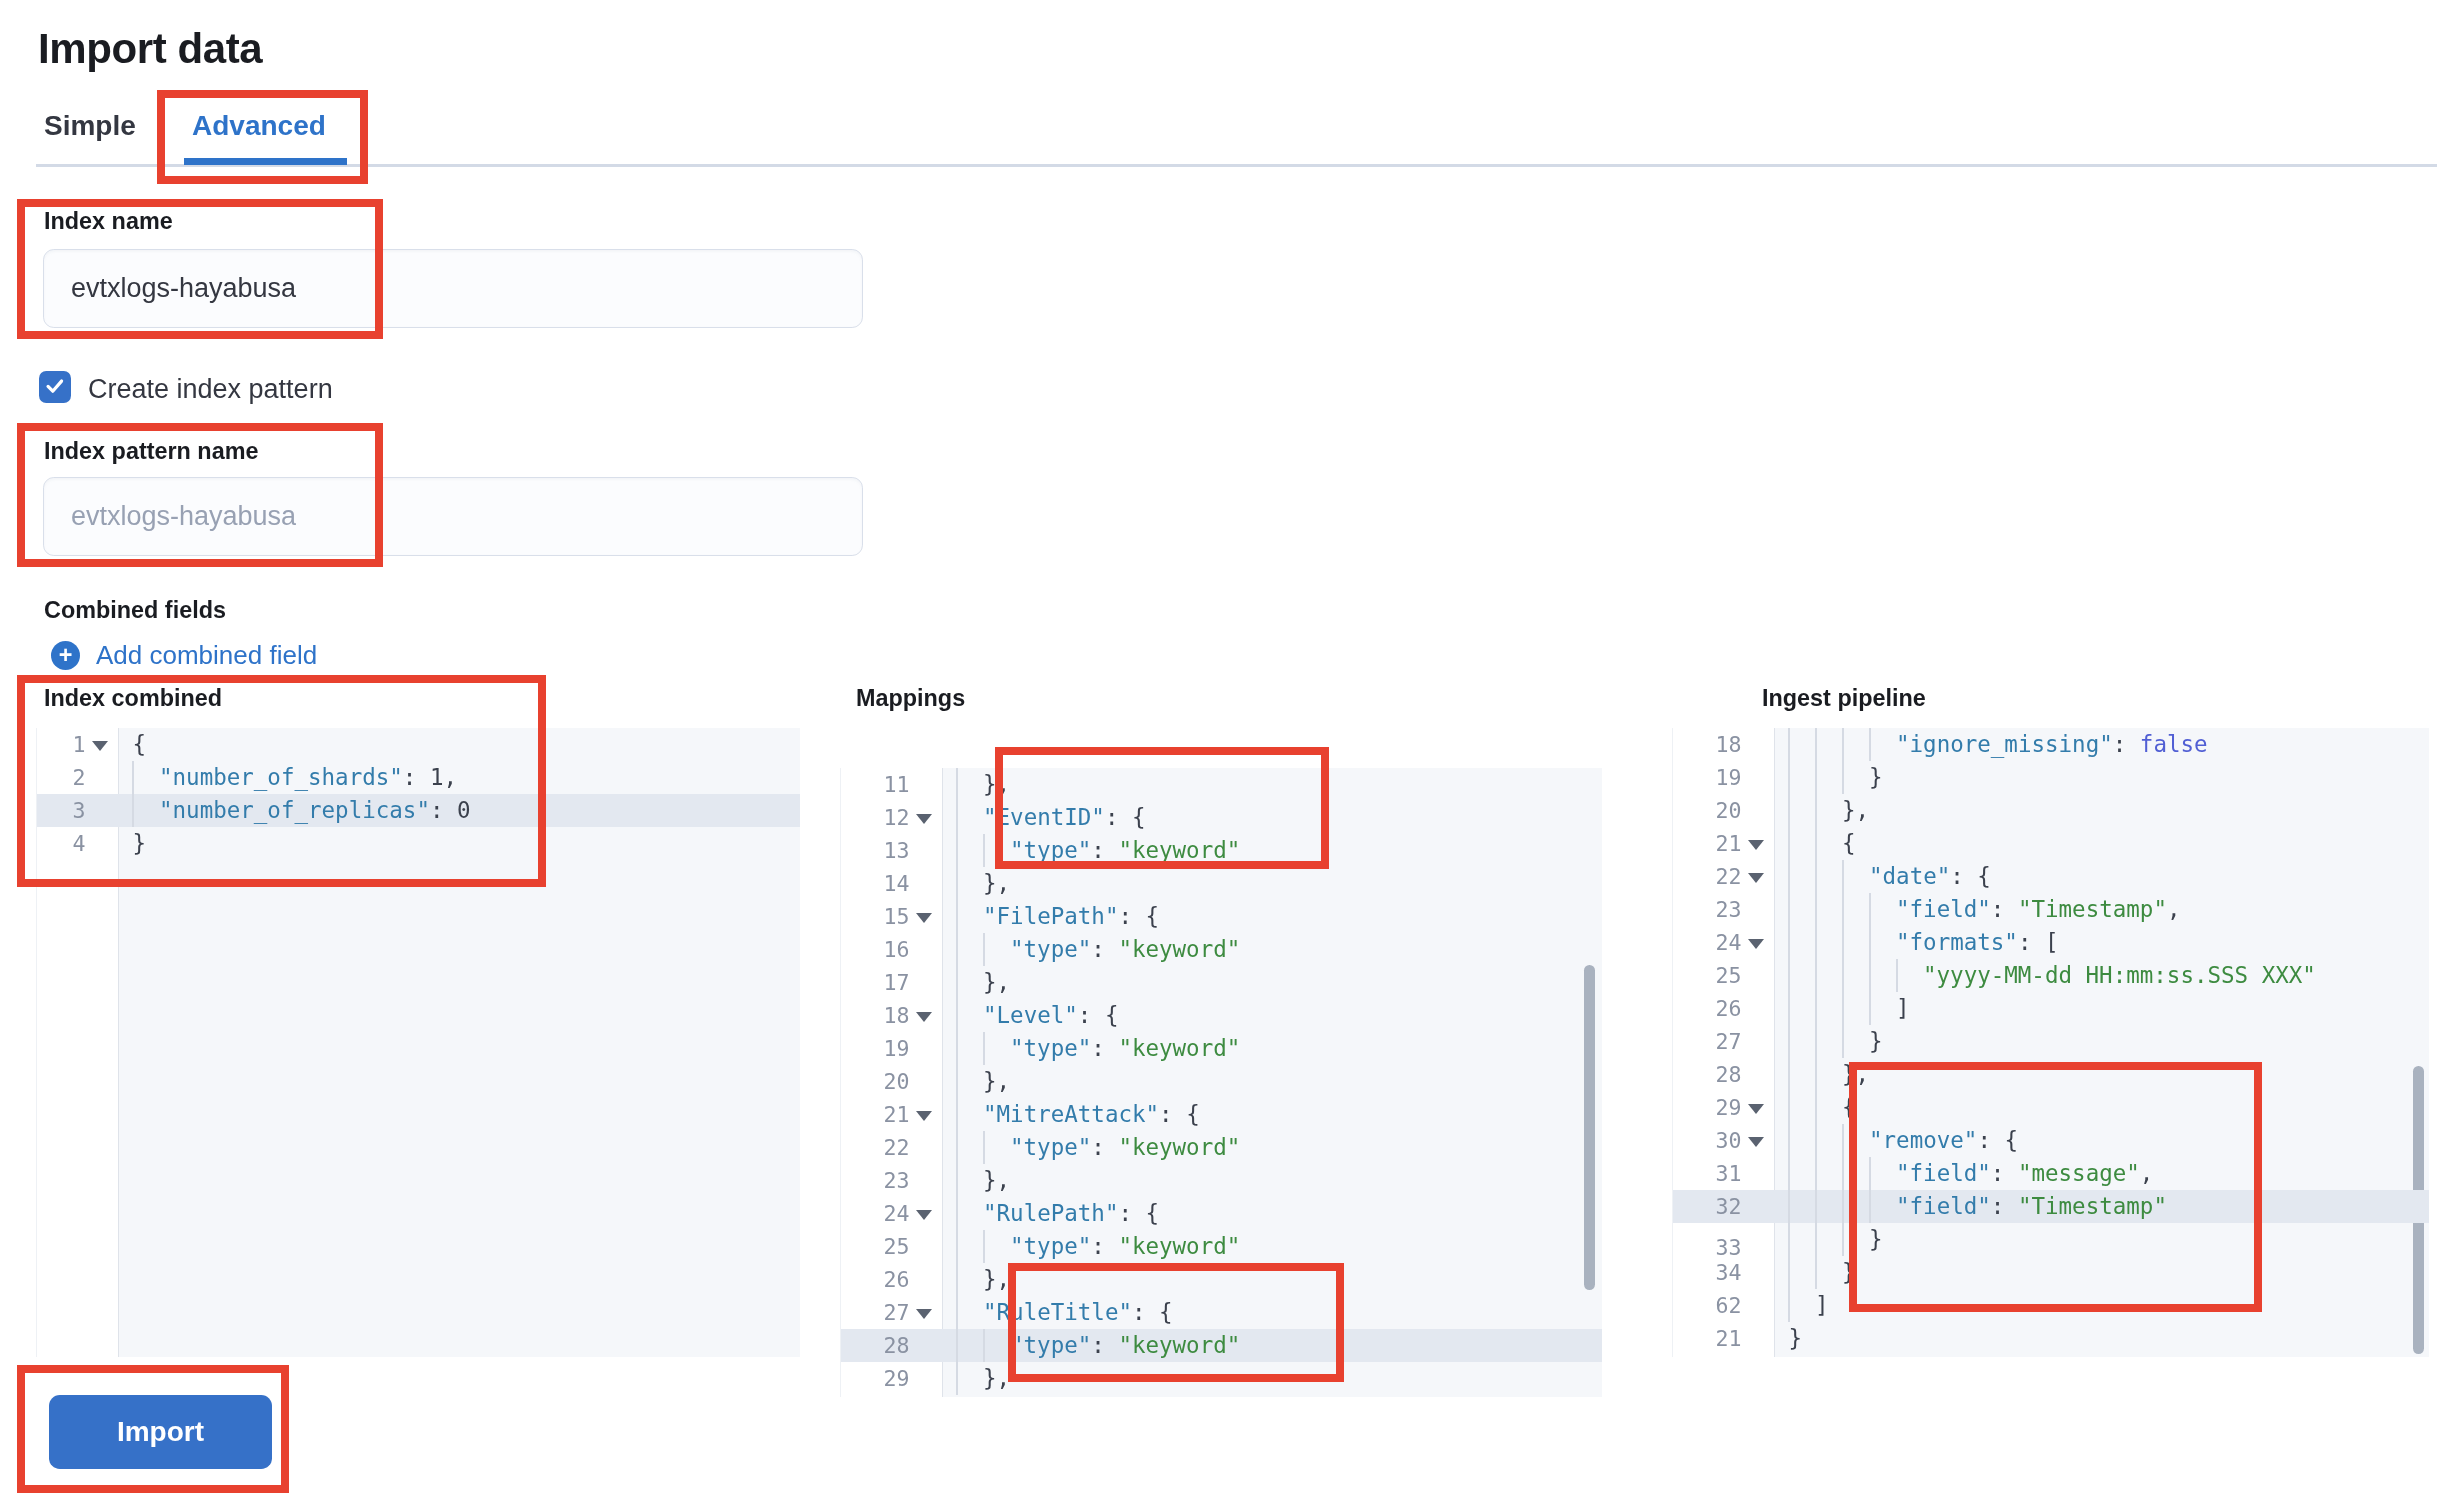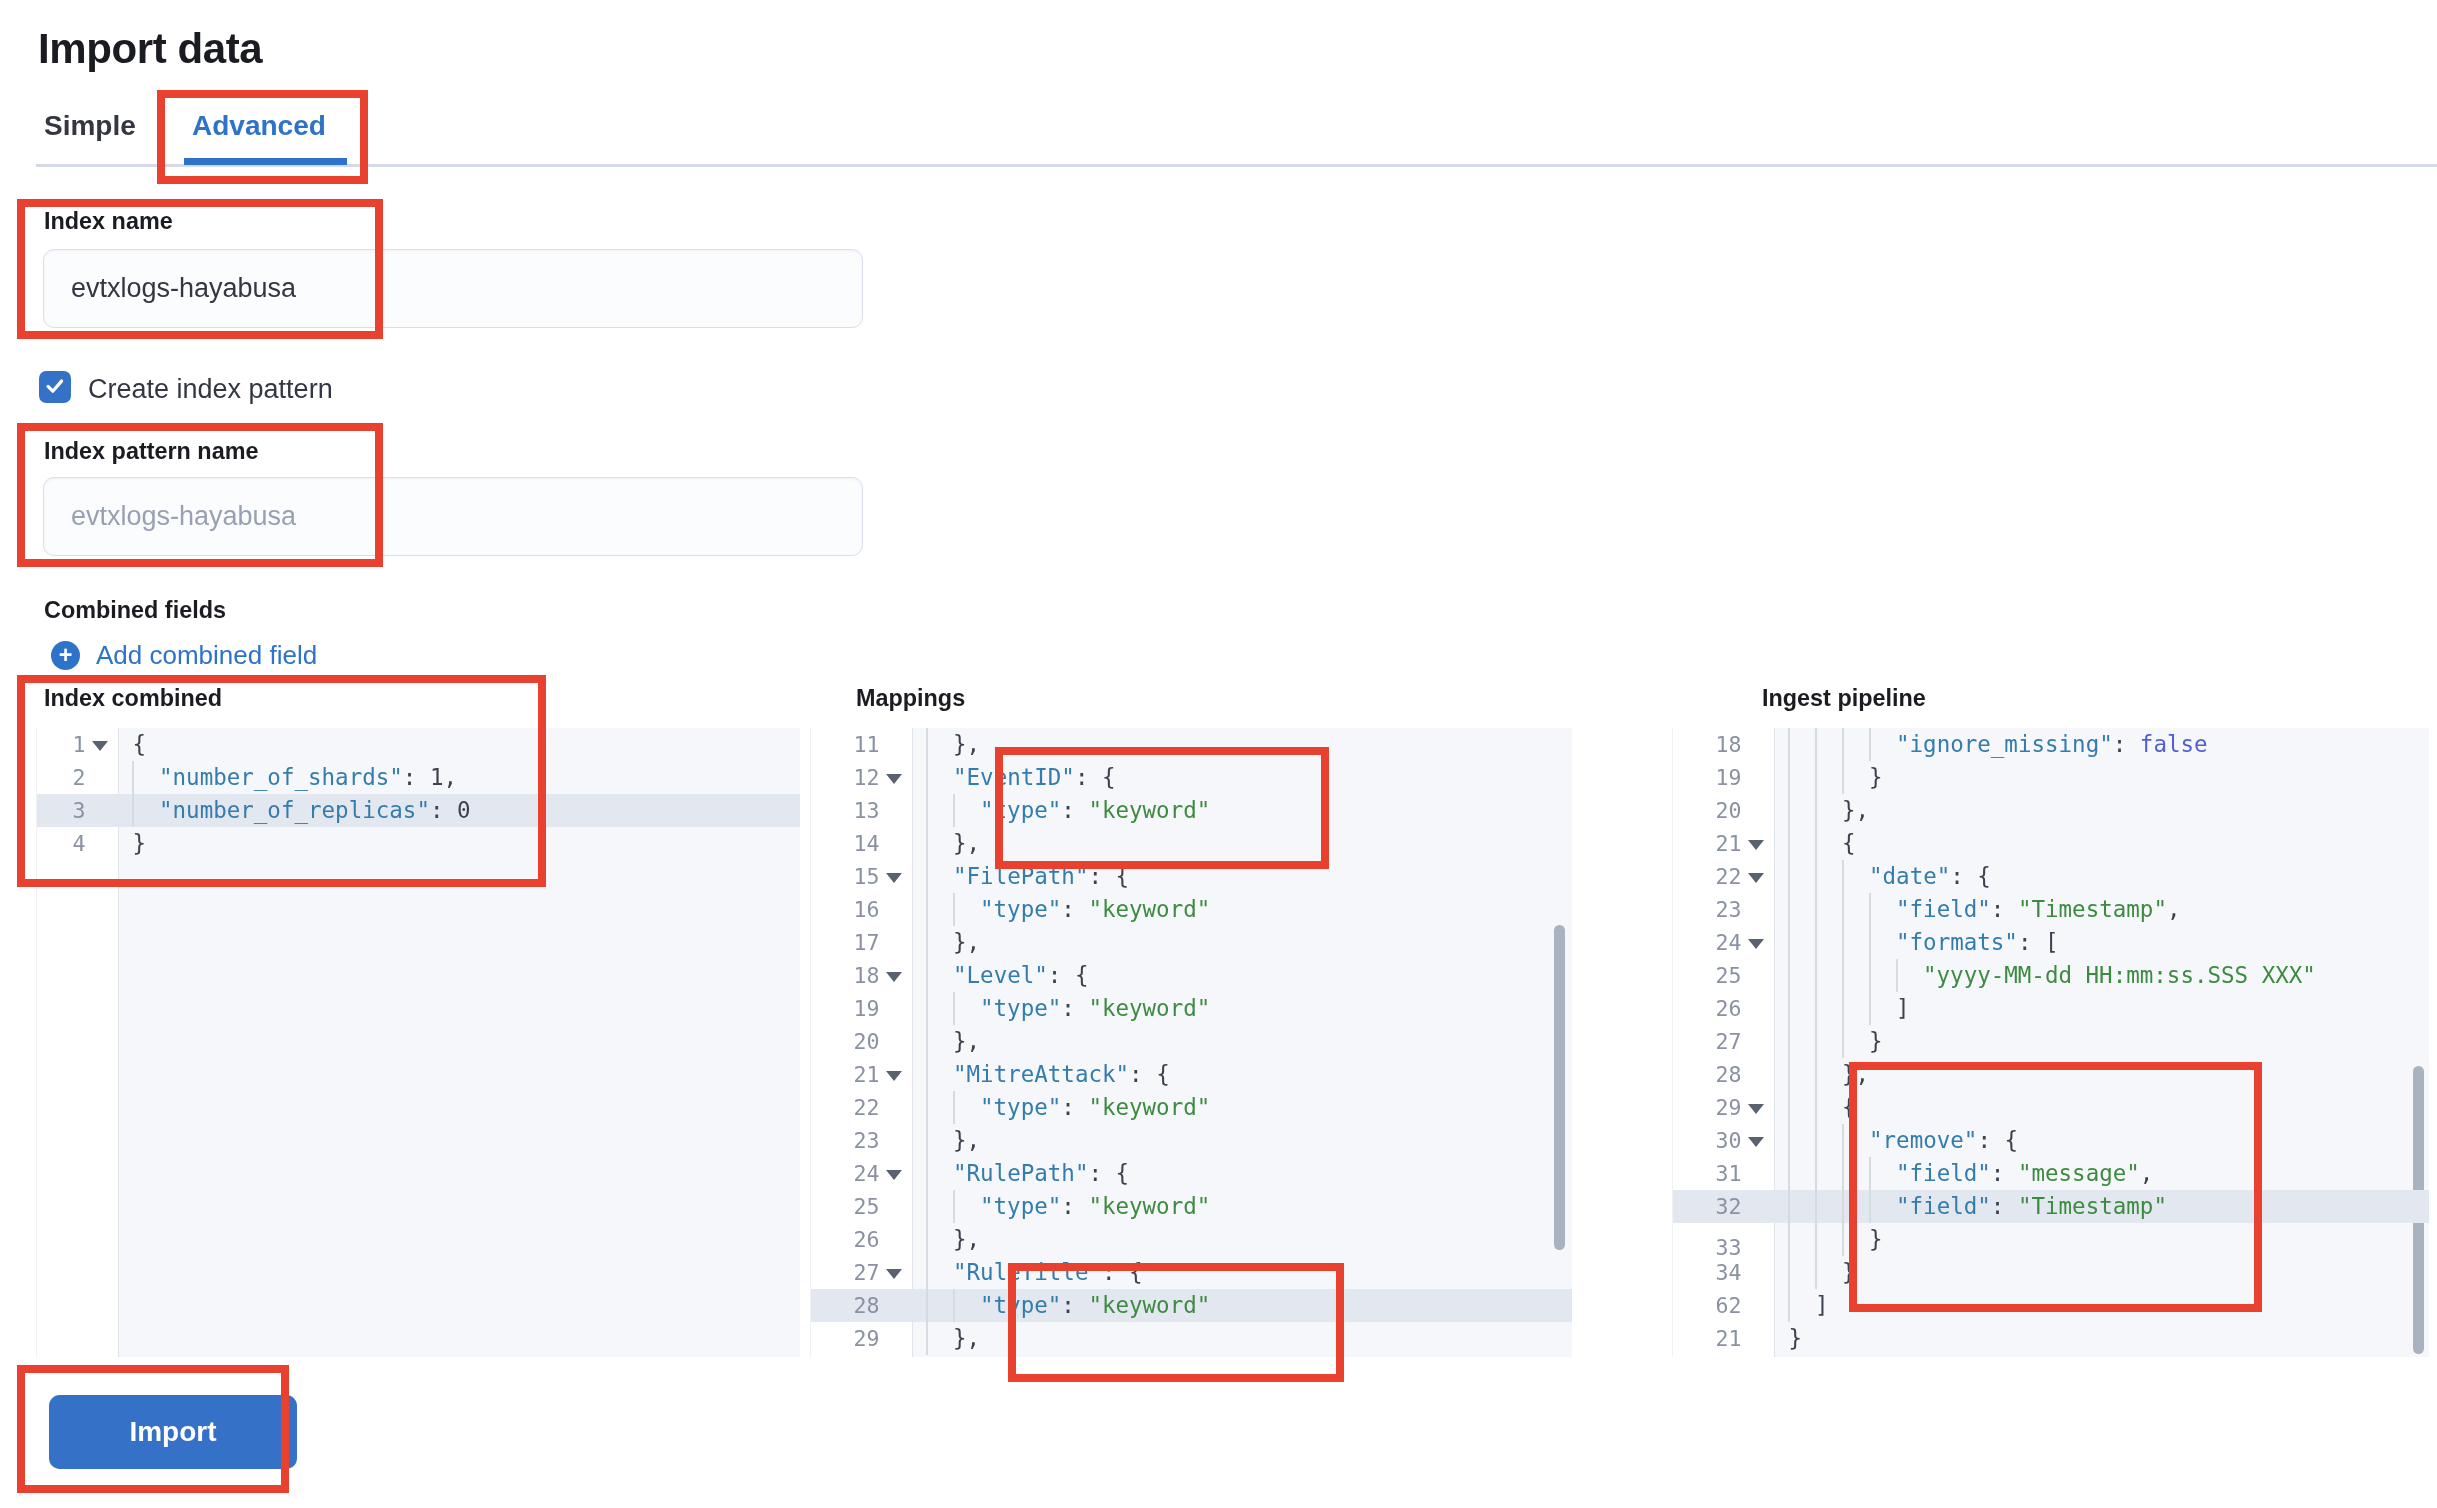--- a/index.html
+++ b/index.html
@@ -49,25 +49,25 @@
   .guide { position:absolute; top:0; bottom:0; width:1.8px; background:#d5dae3; }
   .tk-k { color:#337cab; }
   .tk-s { color:#3d8b40; }
   .tk-c { color:#515fd4; }
   .tk-p { color:#3b414d; }
   .gutter-sep { position:absolute; top:0; bottom:0; width:0.9px; background:#dfe3ea; }
   .scroll-thumb { position:absolute; width:10.8px; border-radius:5.4px; background:#a9b2bf; }
 
   
   #ed0 { left:36px;  width:764px; }
-  #ed1 { left:810px; width:762px; }
+  #ed1 { left:840px; width:762px;margin-top:40px; }
   #ed2 { left:1672px; width:757px; }
 
   
-  .import-btn { left:49px; top:1395px; width:248px; height:74px; background:#3671c8; border:none;
+  .import-btn { left:49px; top:1395px; width:223px; height:74px; background:#3671c8; border:none;
                 border-radius:10.8px; color:#ffffff; font-family:"Liberation Sans",sans-serif;
                 font-size:28px; font-weight:600; cursor:pointer; }
 
   
   .anno { position:absolute; border:8px solid #e8412f; pointer-events:none; z-index:50; }
 </style>
 </head>
 <body>
 
 <h1 class="abs page-title">Import data</h1>

